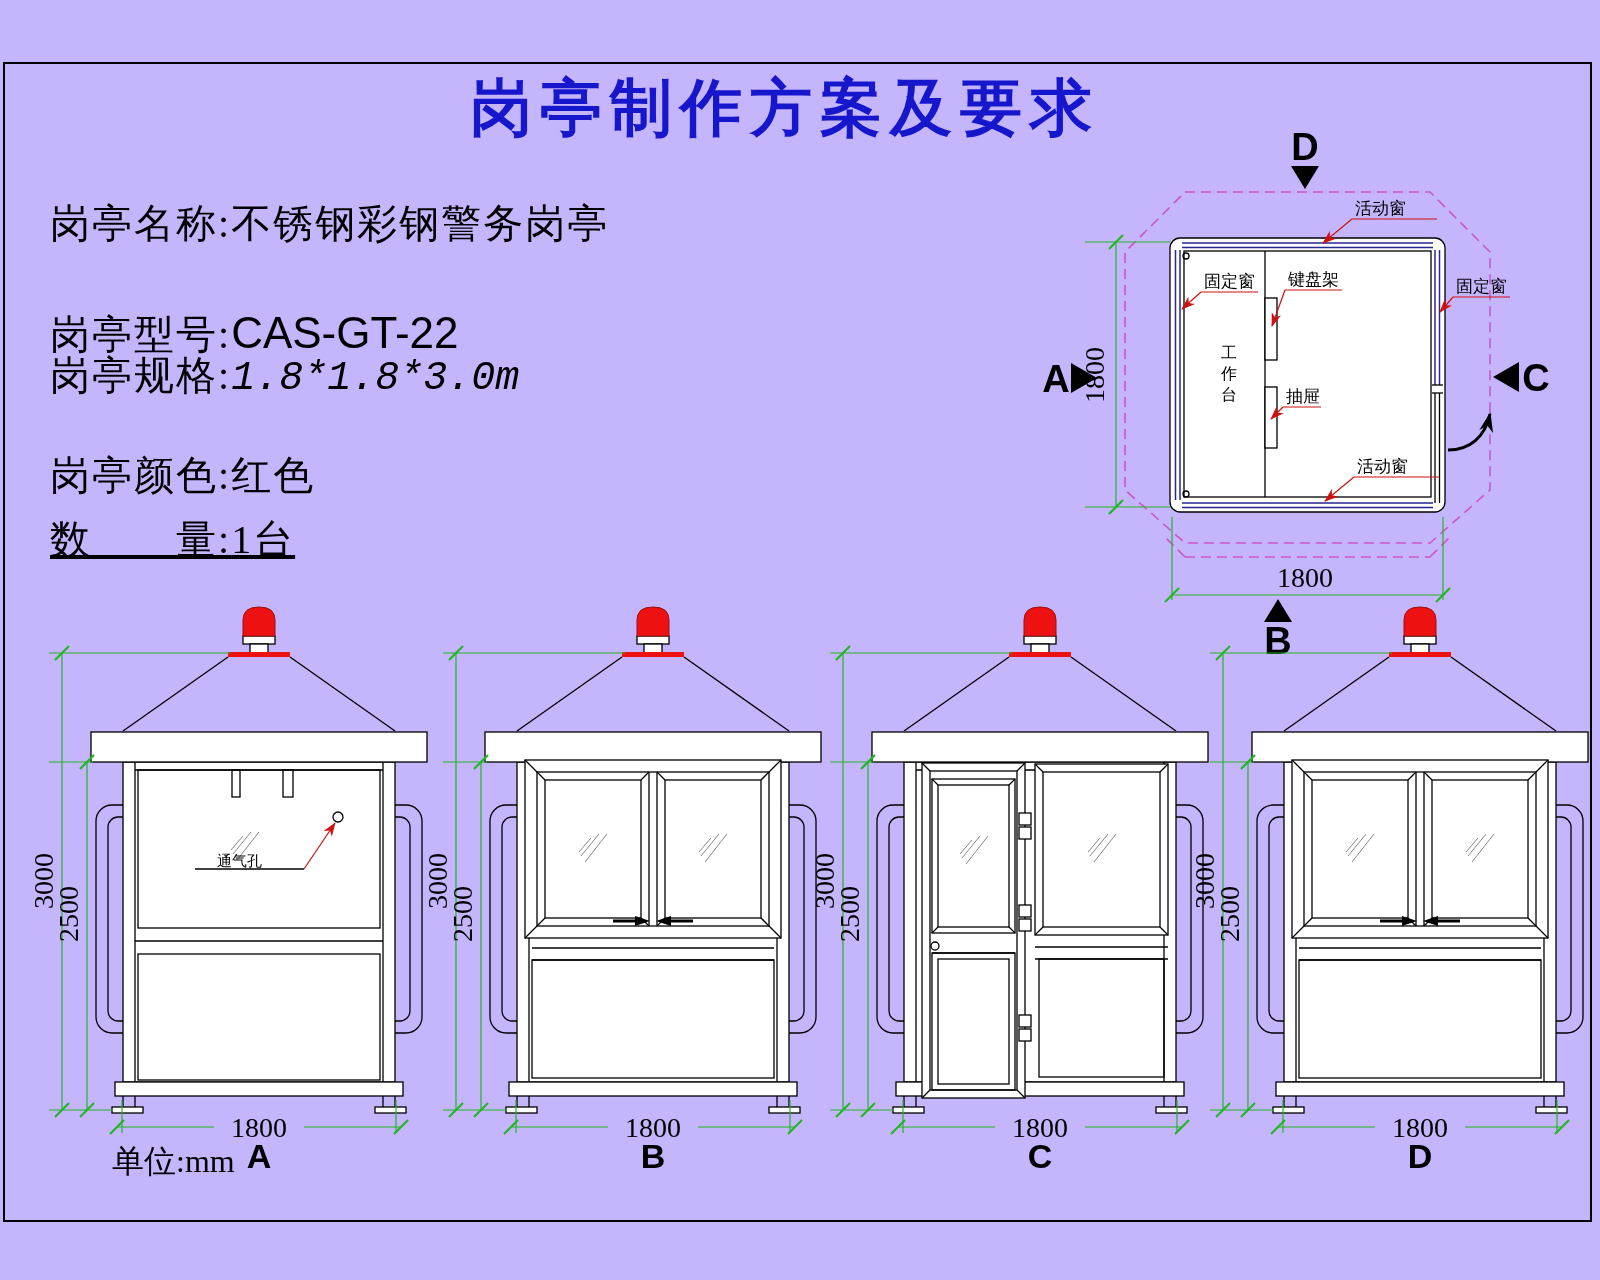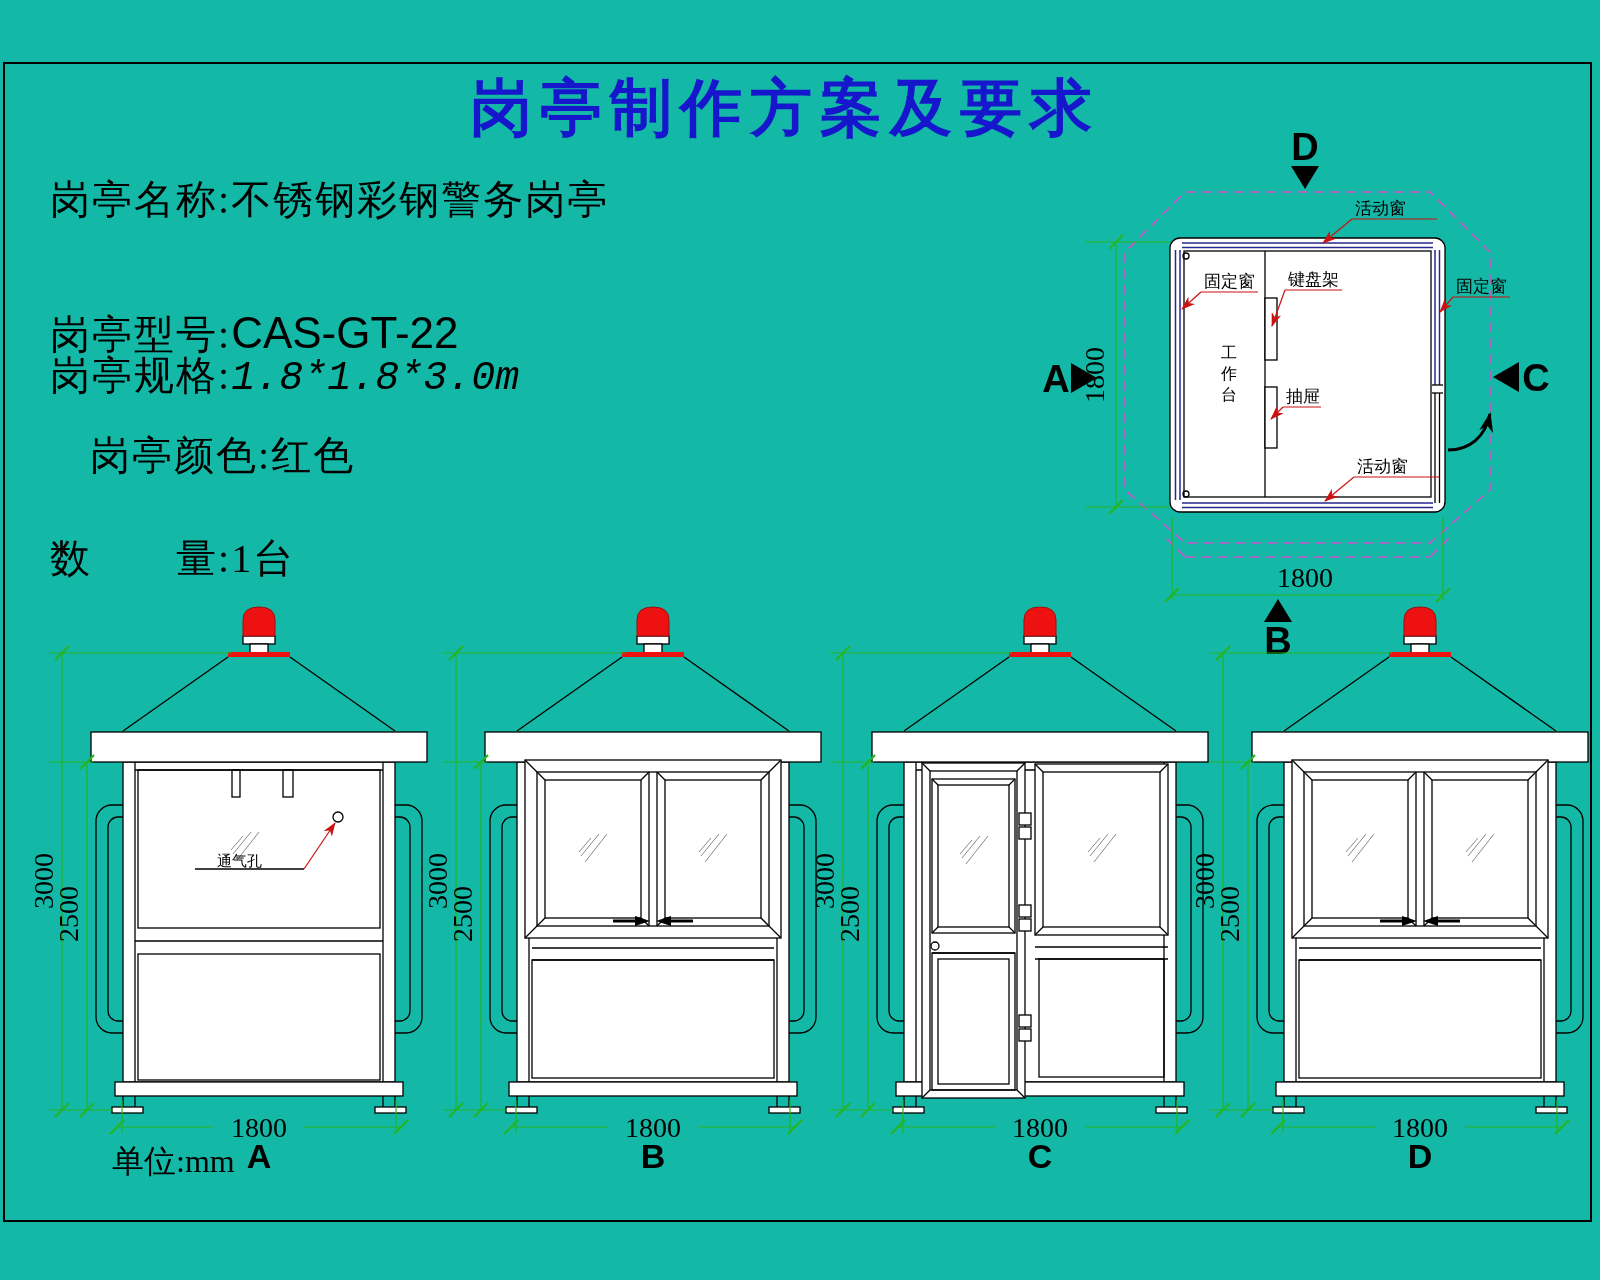--- a/index.html
+++ b/index.html
@@ -1,16 +1,16 @@
 <!DOCTYPE html>
 <html><head>
 <meta charset="utf-8">
 <style>
   html,body{margin:0;padding:0;background:#fff;}
-  #page{position:relative;width:1600px;height:1280px;background:#14b8a6;overflow:hidden;
+  #page{position:relative;width:1600px;height:1280px;background:#c4b5fd;overflow:hidden;
         font-family:"Liberation Serif",serif;}
   #frame{position:absolute;left:3px;top:62px;width:1585px;height:1156px;border:2px solid #000;}
   #title{position:absolute;left:0;top:66px;width:1570px;text-align:center;
          font-size:62px;font-weight:bold;letter-spacing:8px;color:#1616cc;
          font-family:"Liberation Serif",serif;white-space:nowrap;}
   .spec{position:absolute;left:50px;font-size:40px;letter-spacing:2px;color:#000;white-space:nowrap;}
   .spec .v-name{font-size:40px;}
   .spec .v-model{font-family:"Liberation Sans",sans-serif;font-size:44px;letter-spacing:0;}
   .spec .v-size{font-family:"Liberation Mono",monospace;font-size:40px;letter-spacing:0;font-style:italic;}
   #unit-note{position:absolute;left:112px;top:1140px;font-size:32px;color:#000;}
@@ -37,33 +37,33 @@
   text.lets{font-family:"Liberation Sans",sans-serif;font-size:34px;font-weight:bold;}
 </style>
 </head>
 <body>
 
 <div id="page">
   <div id="frame"></div>
 
   <div id="title">岗亭制作方案及要求</div>
 
-  <div class="spec" style="top:172px;text-align:right;">
+  <div class="spec" style="top:196px;text-align:right;">
     <span>岗亭名称:</span><span class="v-name">不锈钢彩钢警务岗亭</span>
   </div>
   <div class="spec" style="top:263px;margin-top:44px;">
     <span>岗亭型号:</span><span class="v-model">CAS-GT-22</span>
   </div>
   <div class="spec" style="top:348px;">
     <span>岗亭规格:</span><span class="v-size">1.8*1.8*3.0m</span>
   </div>
-  <div class="spec" style="top:428px;margin-left:40px;">
+  <div class="spec" style="top:448px;">
     <span>岗亭颜色:</span><span class="v-name">红色</span>
   </div>
-  <div class="spec" style="top:531px;">
+  <div class="spec" style="top:512px;text-decoration:underline;">
     <span>数　　量:</span><span class="v-name">1台</span>
   </div>
 
   <div id="unit-note">单位:mm</div>
 
   <svg width="1600" height="1280" viewBox="0 0 1600 1280">
     <defs>
       <marker id="ra" markerWidth="14" markerHeight="10" refX="13" refY="5" orient="auto" markerUnits="userSpaceOnUse">
         <path d="M14,5 L0,0 L4,5 L0,10 Z" fill="#cc1111"></path>
       </marker>

